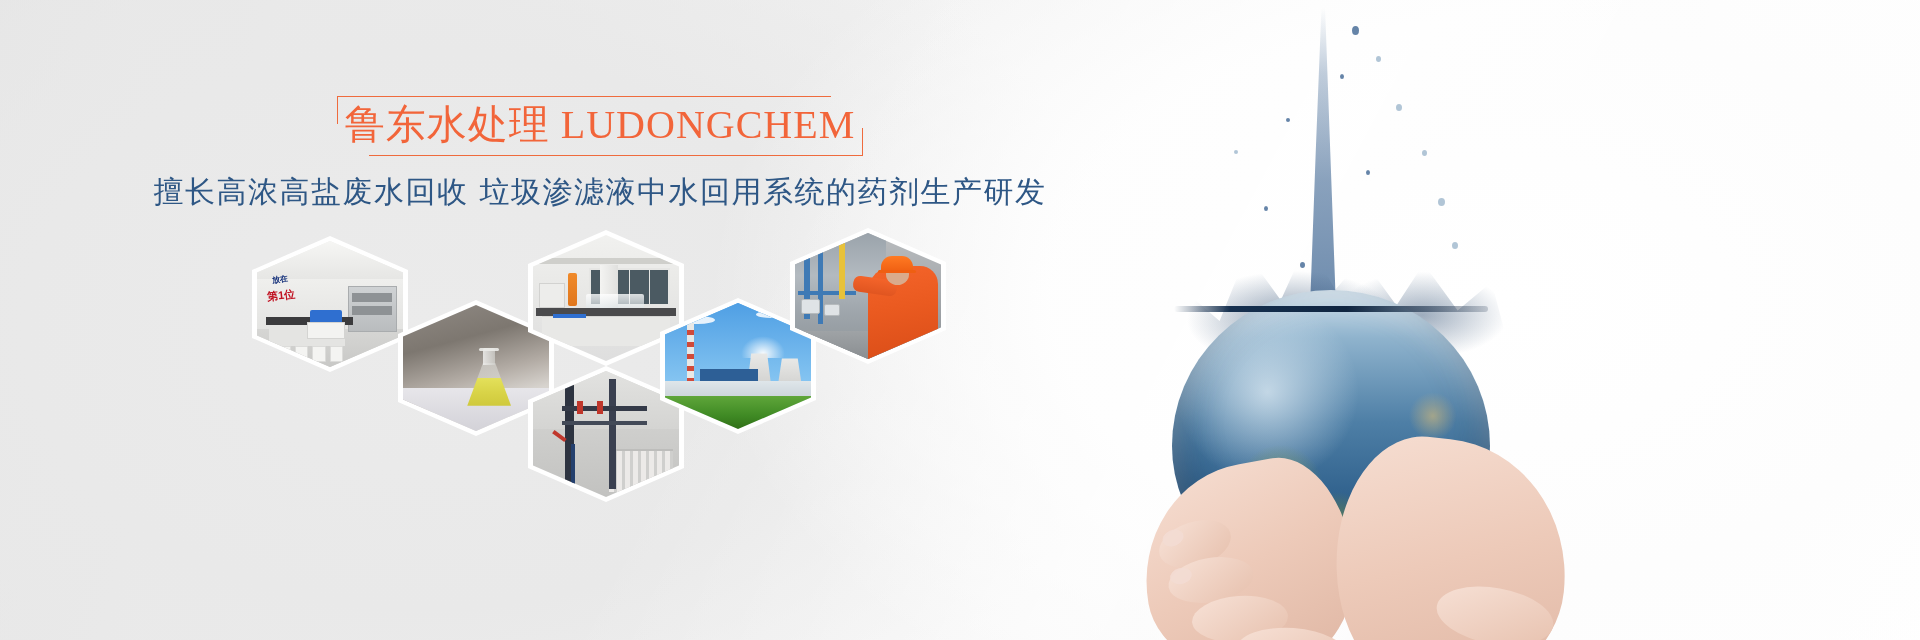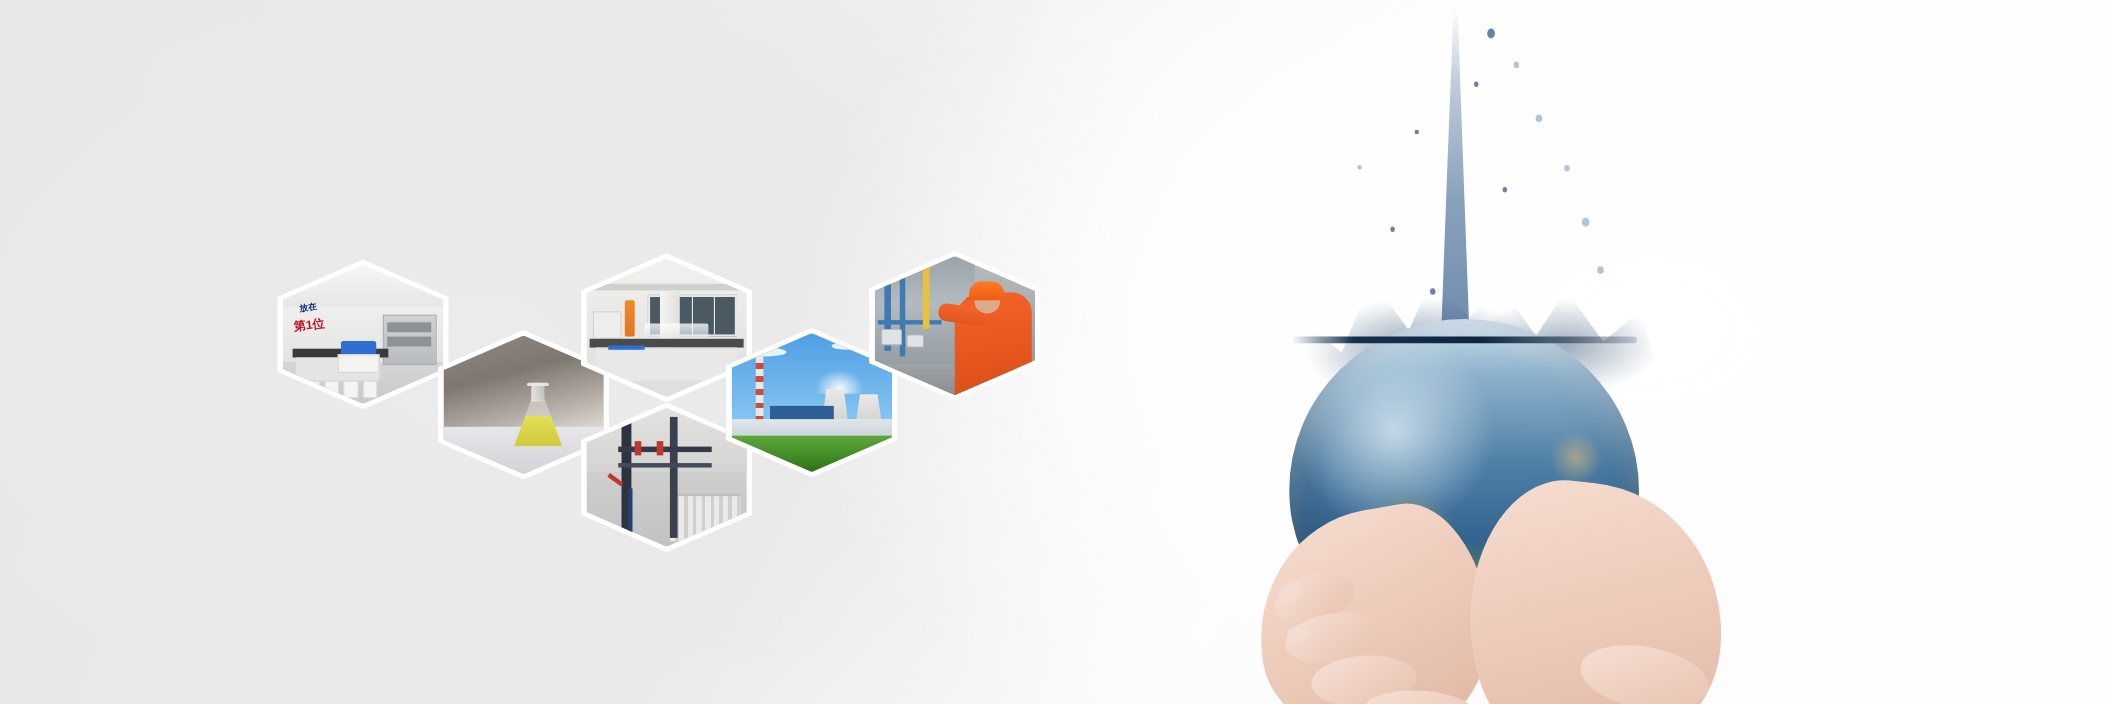--- a/index.html
+++ b/index.html
@@ -205,20 +205,26 @@
   .palm.right{ right:-6px; top:10px; width:230px; height:250px; border-radius:34% 56% 52% 40% / 46% 56% 44% 54%; transform:rotate(6deg); }
   .finger{ position:absolute; background:linear-gradient(150deg,#f7e1d6,#e7c1ae); border-radius:50%; }
   .nail{ position:absolute; background:#f3dcd3; border-radius:50%; opacity:.9; }
 </style>
 </head>
 <body>
 
 <div id="banner">
 
   <div class="text-block">
+    <div class="title-wrap">
+      <span class="rule-top"></span>
+      <span class="rule-bottom"></span>
+      <div class="title">鲁东水处理 LUDONGCHEM</div>
+    </div>
+    <div class="subtitle">擅长高浓高盐废水回收  垃圾渗滤液中水回用系统的药剂生产研发</div>
   </div>
 
   <div class="hex-cluster">
 
     <div class="hex" id="hex1">
       <div class="inner">
         <div class="scene">
           <div class="h1-ceiling"></div>
             <div class="h1-wall"></div>
             <div class="h1-floor"></div>

